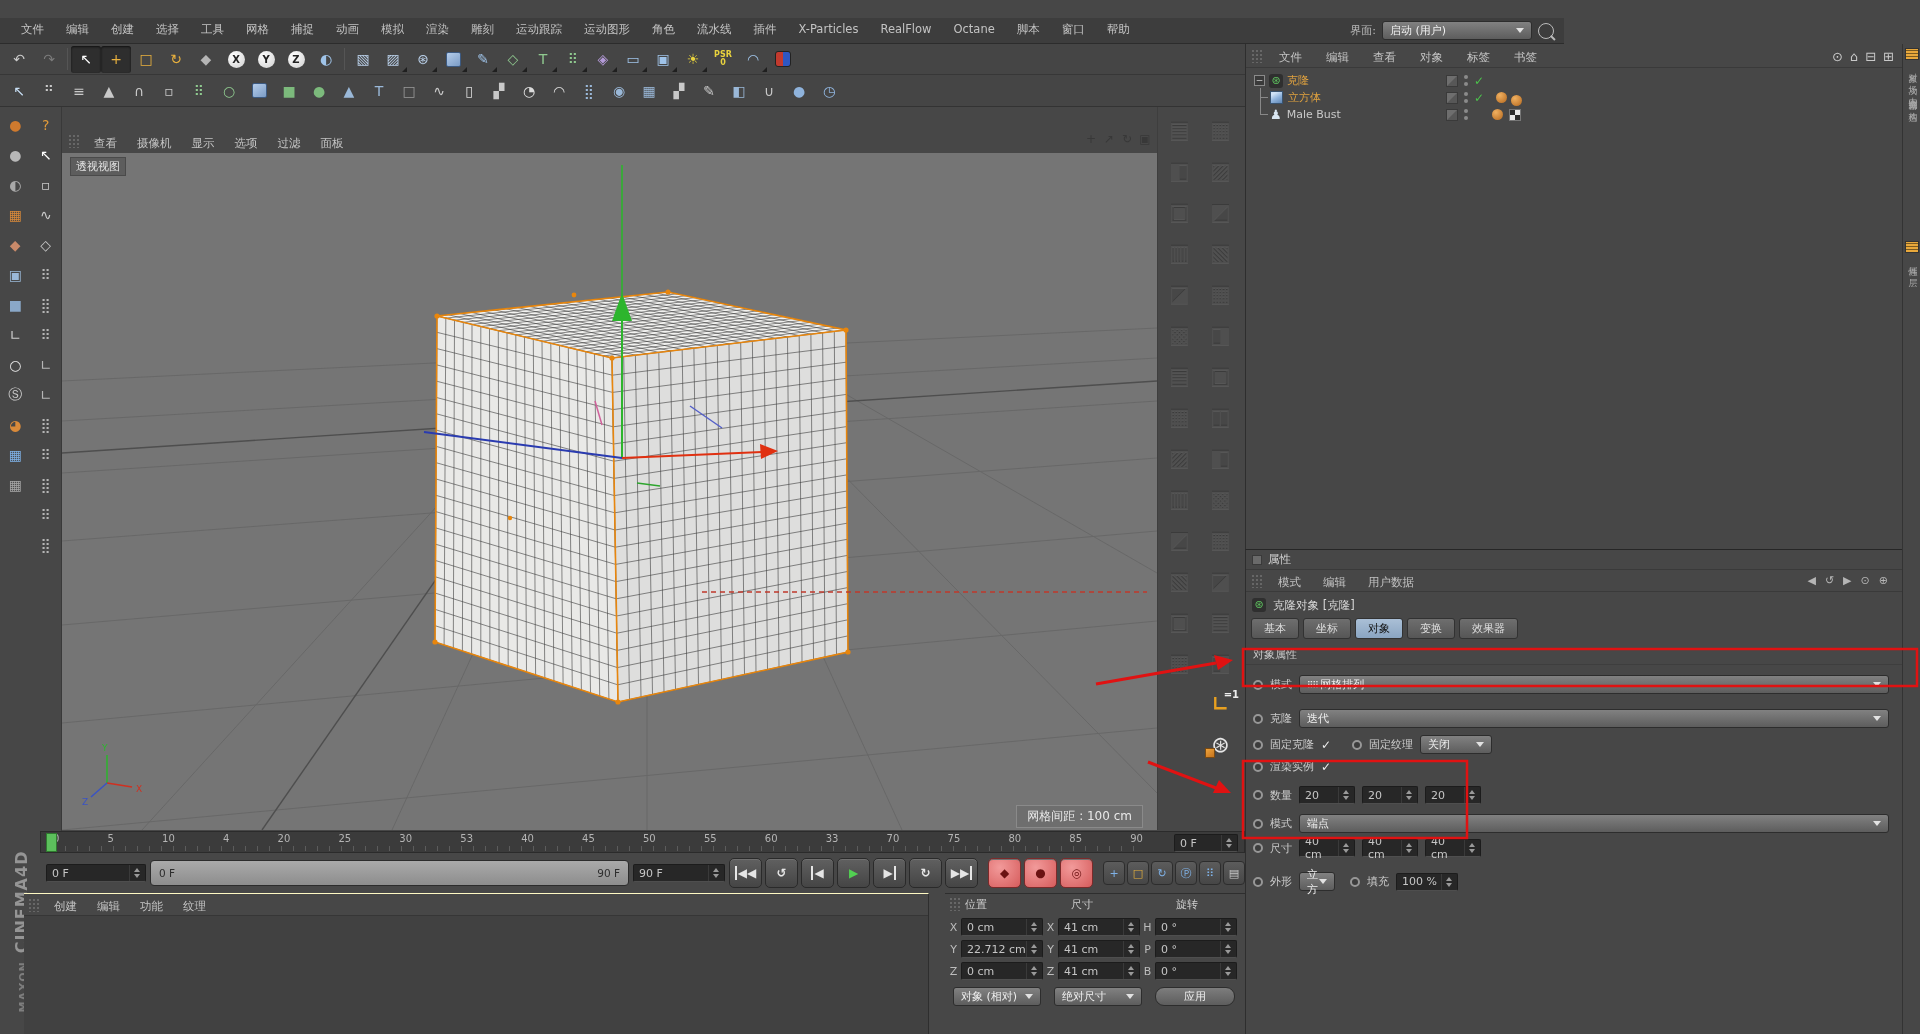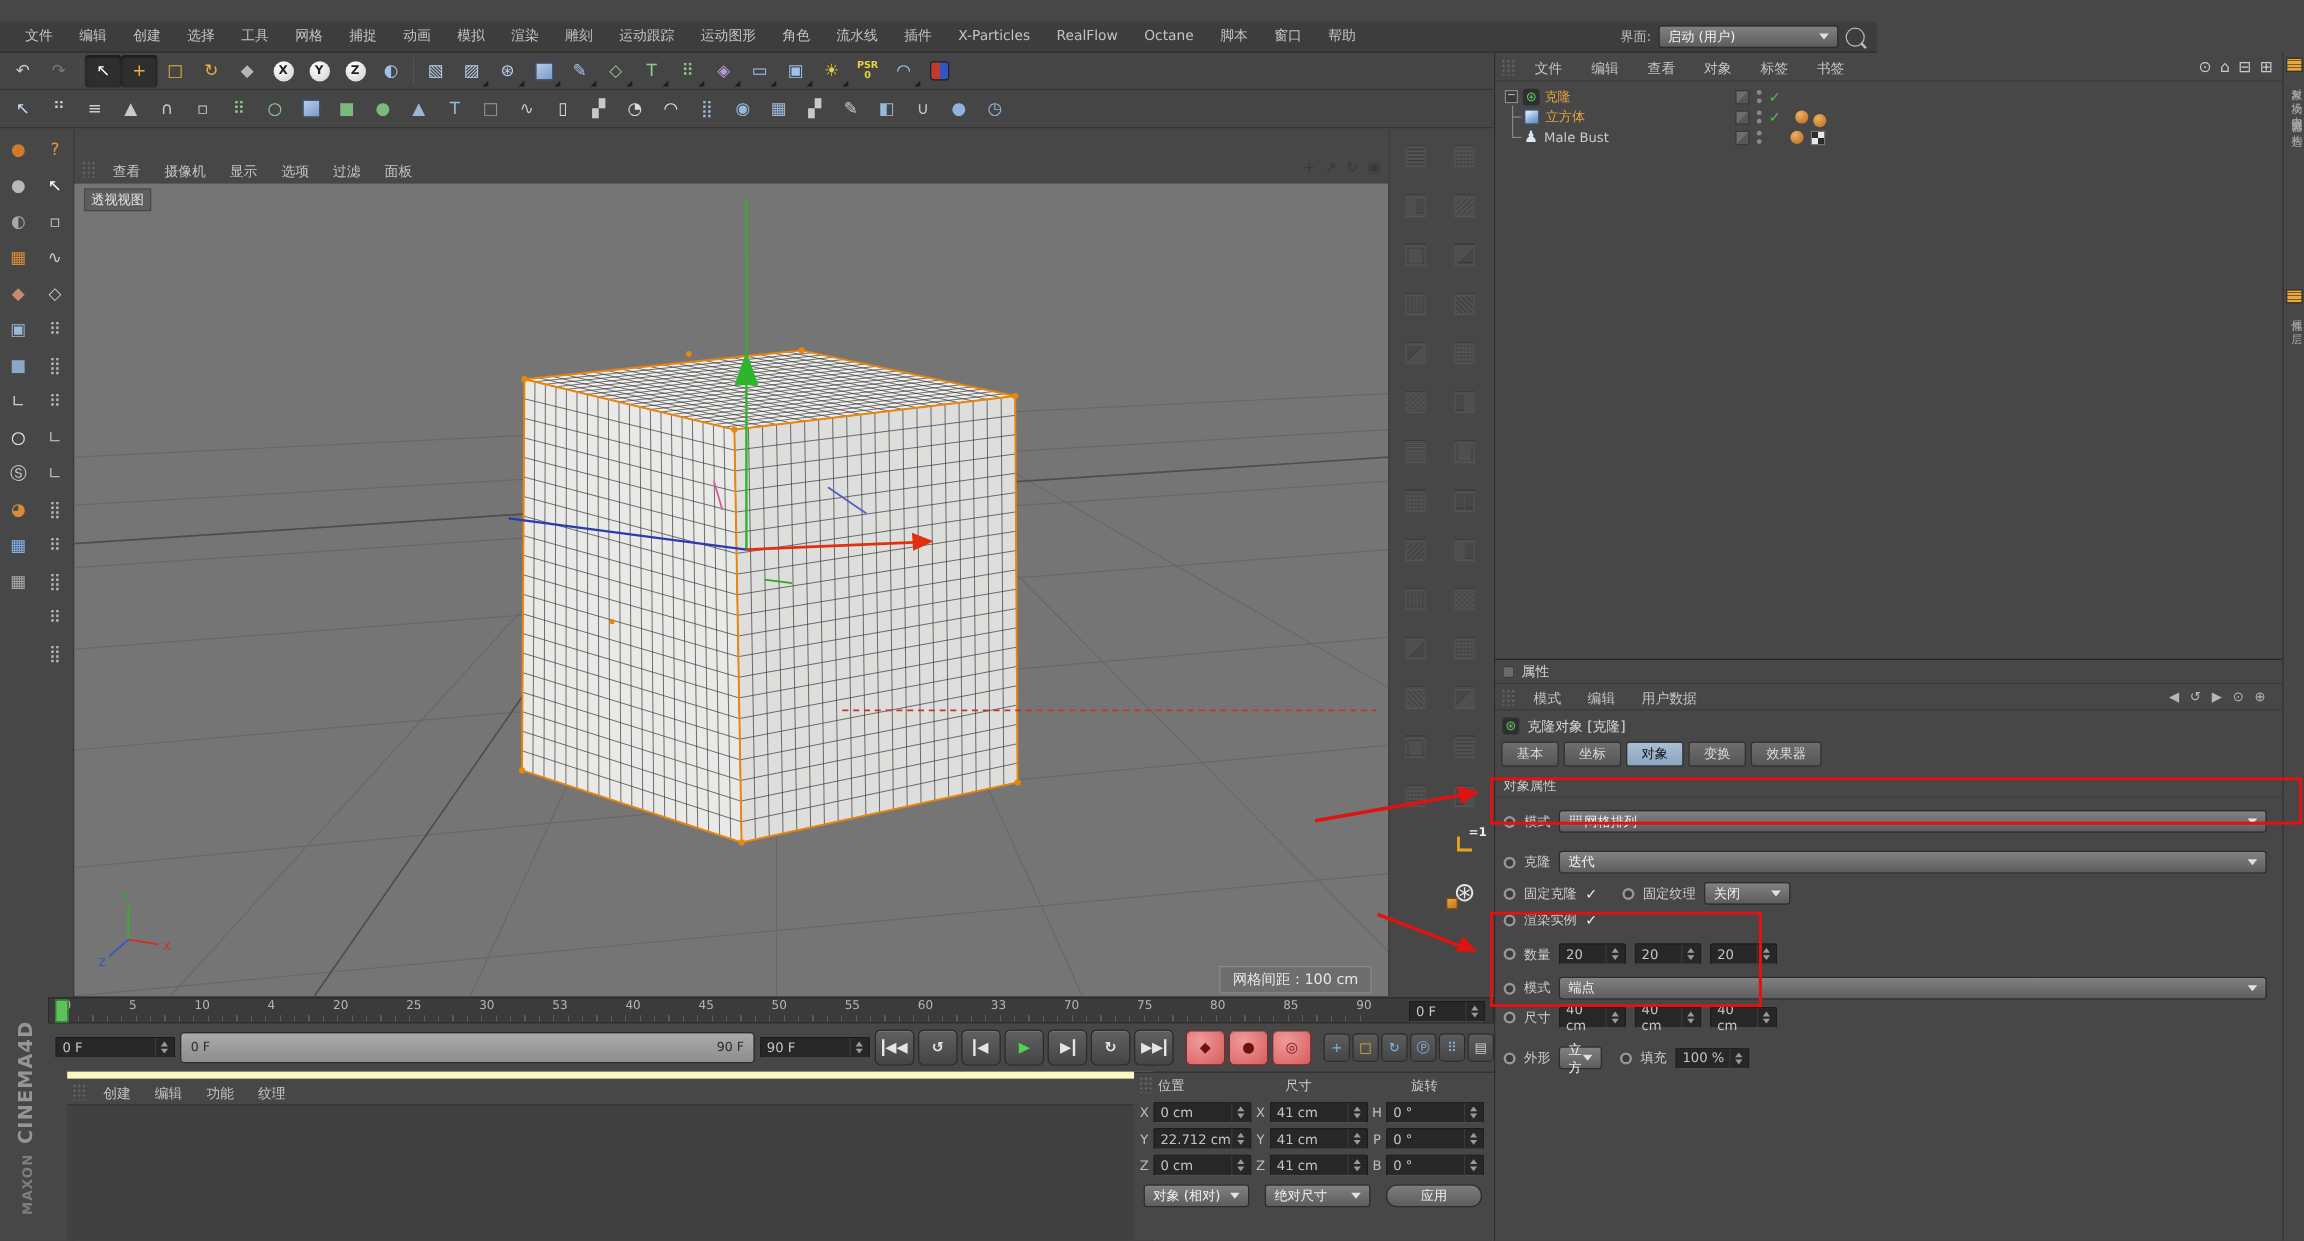--- a/index.html
+++ b/index.html
@@ -76,21 +76,21 @@
   .spin i{display:block;width:0;height:0;border-left:3.5px solid transparent;border-right:3.5px solid transparent}
   .spin i.up{border-bottom:4px solid #9a9a9a}
   .spin i.dn{border-top:4px solid #9a9a9a}
   .drop{background:linear-gradient(#818181,#5d5d5d);border:1px solid #2d2d2d;border-radius:3px;color:#f0f0f0;font-size:11px;display:flex;align-items:center;padding:0 7px;height:19px}
   .drop .dar{margin-left:auto;width:0;height:0;border-left:4px solid transparent;border-right:4px solid transparent;border-top:5px solid #e2e2e2}
   .adot{width:10px;height:10px;border:2px solid #979797;border-radius:50%;background:#3c3c3c;flex:none}
   .chk{color:#eee;font-size:12px;font-weight:bold}
   .lbl{color:#cdcdcd;font-size:11px;white-space:nowrap}
 
   
-  .matpanel{left:56px;top:893px;width:905px;height:141px;background:#414141;border-top:6px solid #fef9c3;border-right:1px solid #2e2e2e}
+  .matpanel{left:24px;top:893px;width:905px;height:141px;background:#414141;border-top:1px solid #fef9c3;border-right:1px solid #2e2e2e}
   .matmenu{display:flex;align-items:center;height:22px;background:#474747;border-bottom:1px solid #363636;padding-left:4px}
   .matmenu .mi{color:#c3c3c3;font-size:11.5px;padding:0 10px}
   .branding{left:0px;top:830px;width:40px;height:204px;overflow:hidden}
   .branding .rot{position:absolute;left:-84px;top:92px;transform:rotate(-90deg);transform-origin:center;width:210px;text-align:center;white-space:nowrap}
   .branding .rot .mx{color:#7e7e7e;font-size:11px;font-weight:bold;letter-spacing:1px;margin-right:8px}
   .branding .rot .c4{color:#959595;font-size:16px;font-weight:bold;letter-spacing:1px}
 
   .coords{left:945px;top:893px;width:300px;height:141px;background:#474747;border-top:1px solid #2e2e2e}
   .coords .hdr{display:flex;color:#cdcdcd;font-size:11px;height:20px;align-items:center}
   .crow{display:flex;align-items:center;gap:3px;margin:4px 0 0 4px}

